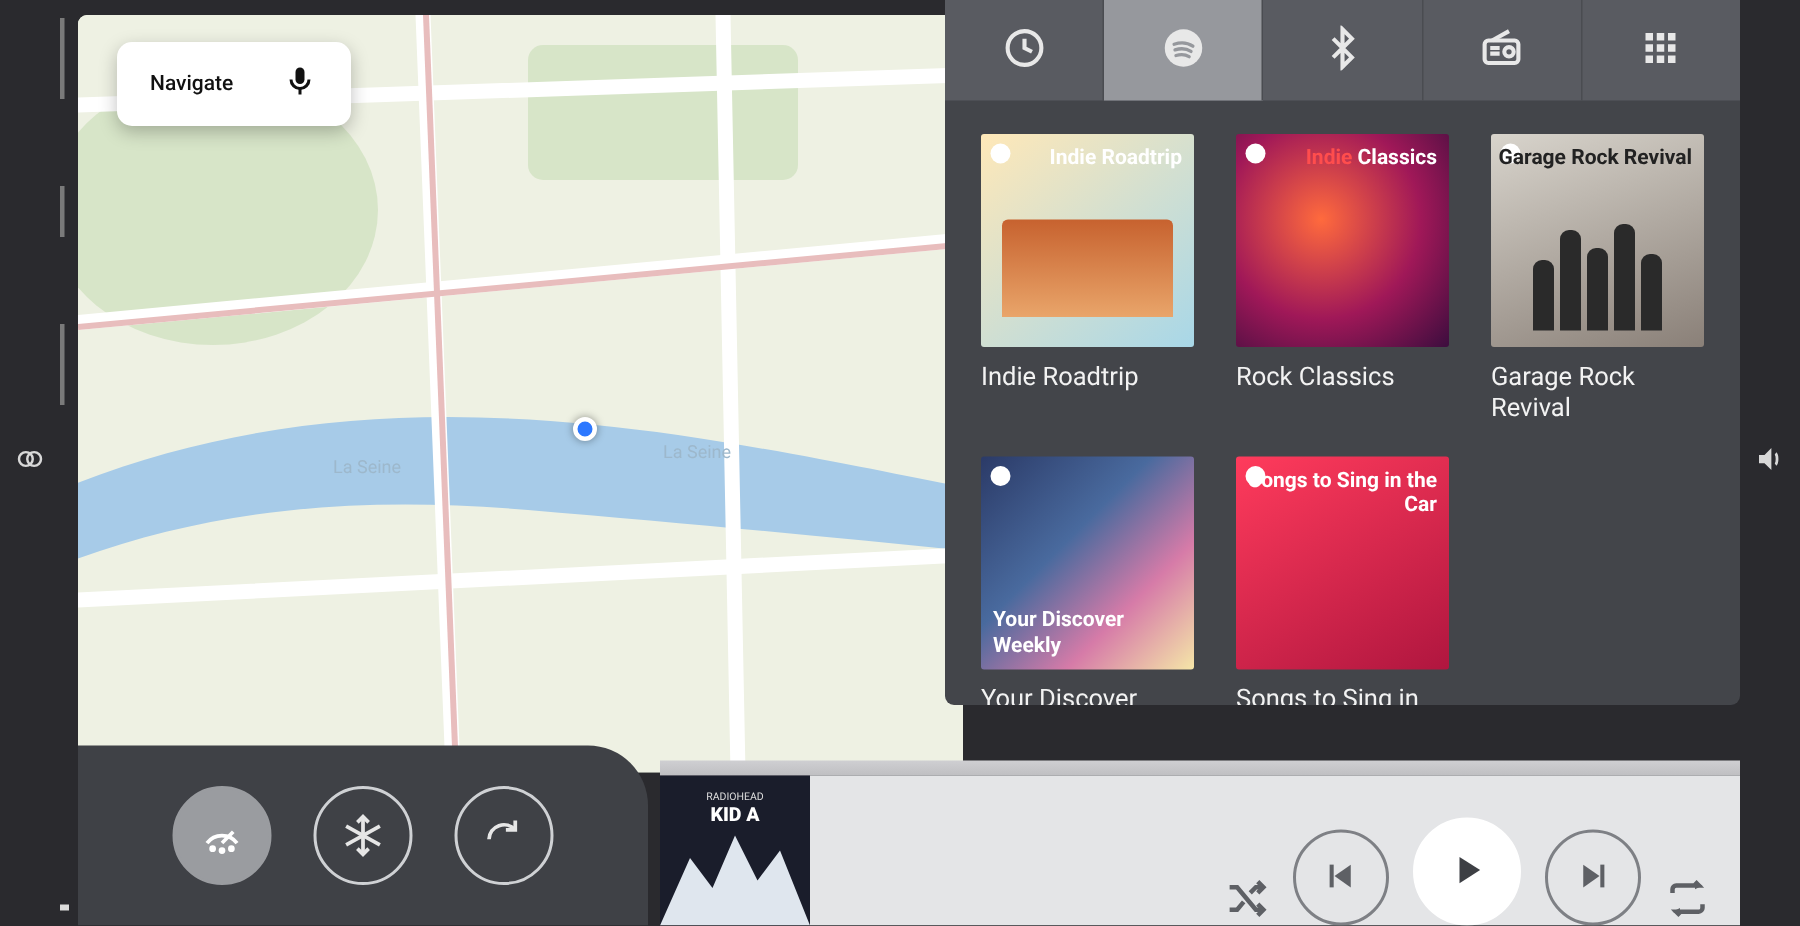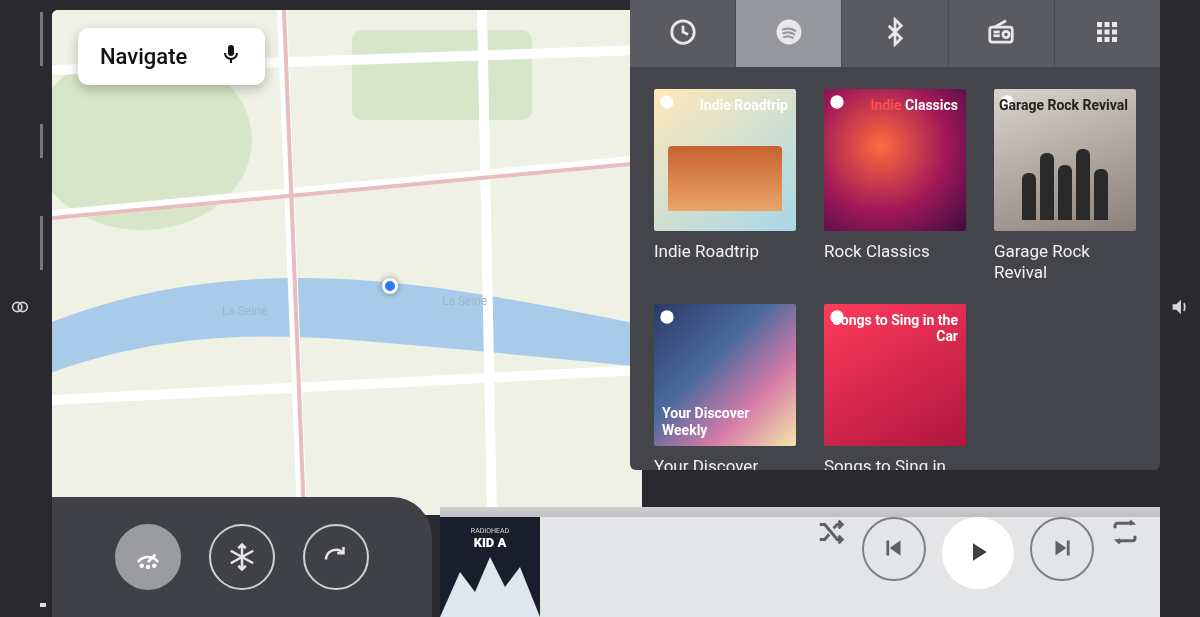--- a/index.html
+++ b/index.html
@@ -45,21 +45,21 @@
   left: 26px;
   top: 18px;
   background: #ffffff;
   border-radius: 10px;
   padding: 14px 22px;
   display: flex;
   align-items: center;
   gap: 32px;
   box-shadow: 0 4px 12px rgba(0,0,0,0.25);
 }
-.navigate-pill span { font-size: 22px; color: #111; font-weight: 500; }
+.navigate-pill span { font-size: 14px; color: #111; font-weight: 500; }
 
 .user-dot {
   position: absolute;
   left: 330px;
   top: 268px;
   width: 16px;
   height: 16px;
   background: #2c78ff;
   border: 3px solid #fff;
   border-radius: 50%;
@@ -193,21 +193,21 @@
 
 
 .nowplaying {
   position: absolute;
   left: 440px;
   right: 40px;
   bottom: 0;
   height: 100px;
   background: #e4e5e7;
   display: flex;
-  align-items: flex-start;
+  align-items: flex-end;
   padding: 0 20px 0 0;
   gap: 16px;
   z-index: 15;
 }
 .trim-strip {
   position: absolute;
   left: 440px;
   right: 40px;
   bottom: 100px;
   height: 10px;

